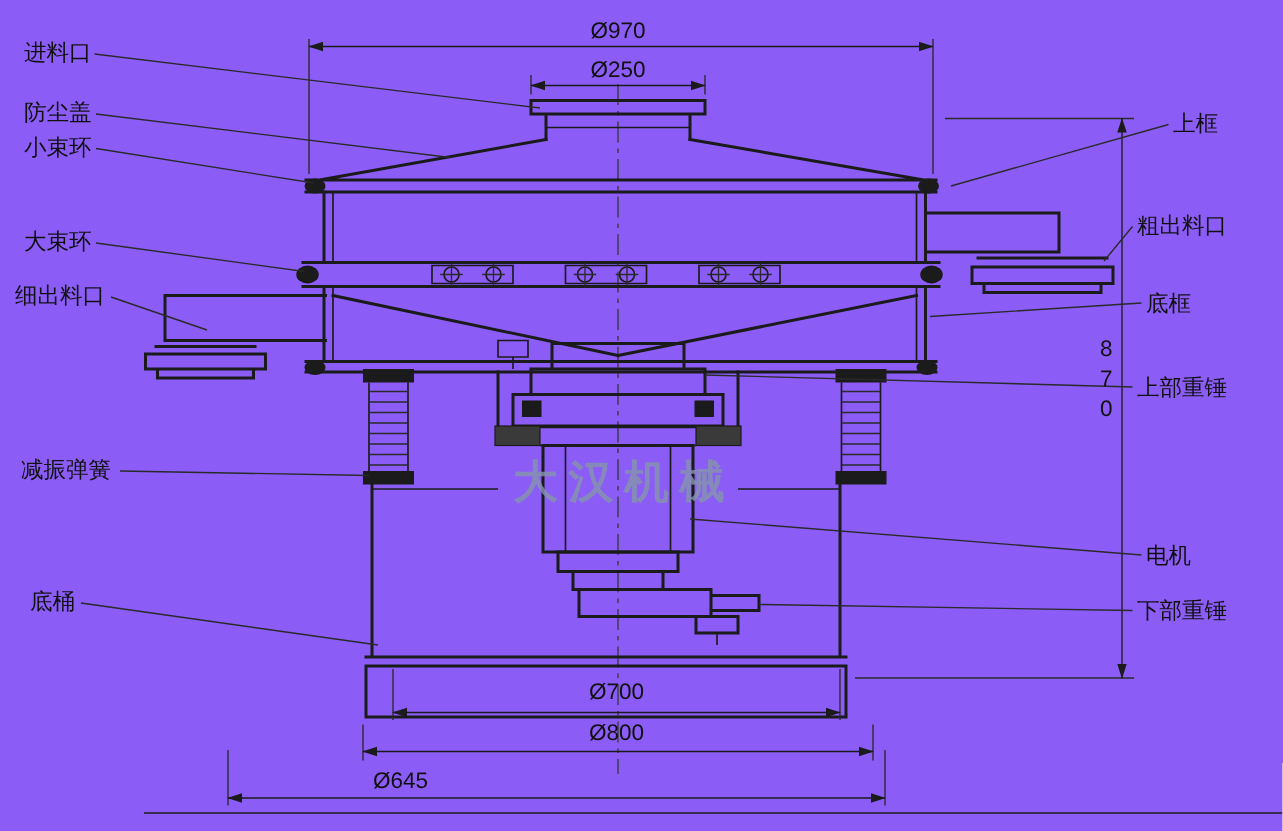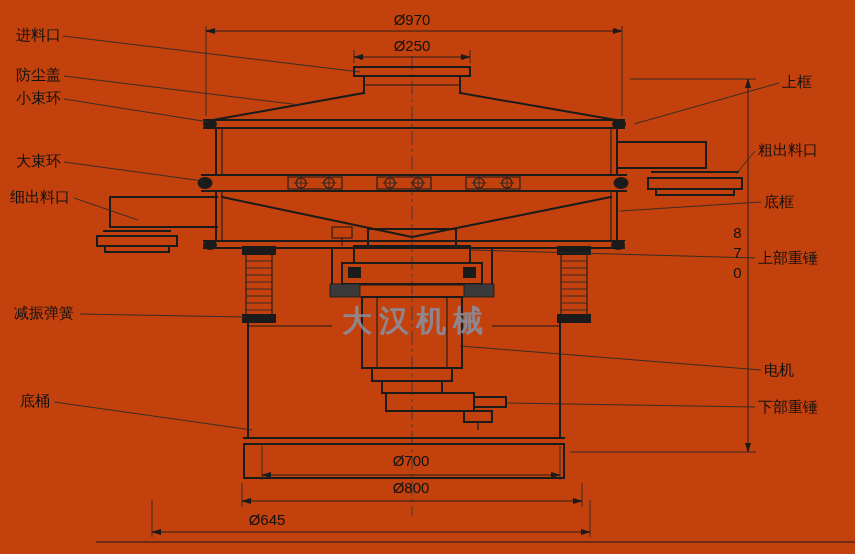--- a/index.html
+++ b/index.html
@@ -1,17 +1,17 @@
 <!DOCTYPE html>
 <html><head>
 <meta charset="utf-8">
 <style>
   html,body{margin:0;padding:0;background:#ffffff;}
   .stage{
-    position:relative;width:855px;height:554px;background:#c2410c;overflow:hidden;
+    position:relative;width:855px;height:554px;background:#8b5cf6;overflow:hidden;
     font-family:"Liberation Sans","DejaVu Sans",sans-serif;
   }
   svg{display:block;}
   svg text{font-family:"Liberation Sans","DejaVu Sans",sans-serif;fill:#111;}
   .lbl{font-size:15px;}
   .dim{font-size:15px;}
   .wm{font-size:30px;font-weight:bold;fill:#8496ac;opacity:.8;letter-spacing:7px;}
   .ol{stroke:#1b1b1b;stroke-width:2;fill:none;stroke-linecap:square;}
   .ml{stroke:#1b1b1b;stroke-width:1.1;fill:none;}
   .tl{stroke:#2a2a2a;stroke-width:.9;fill:none;}

